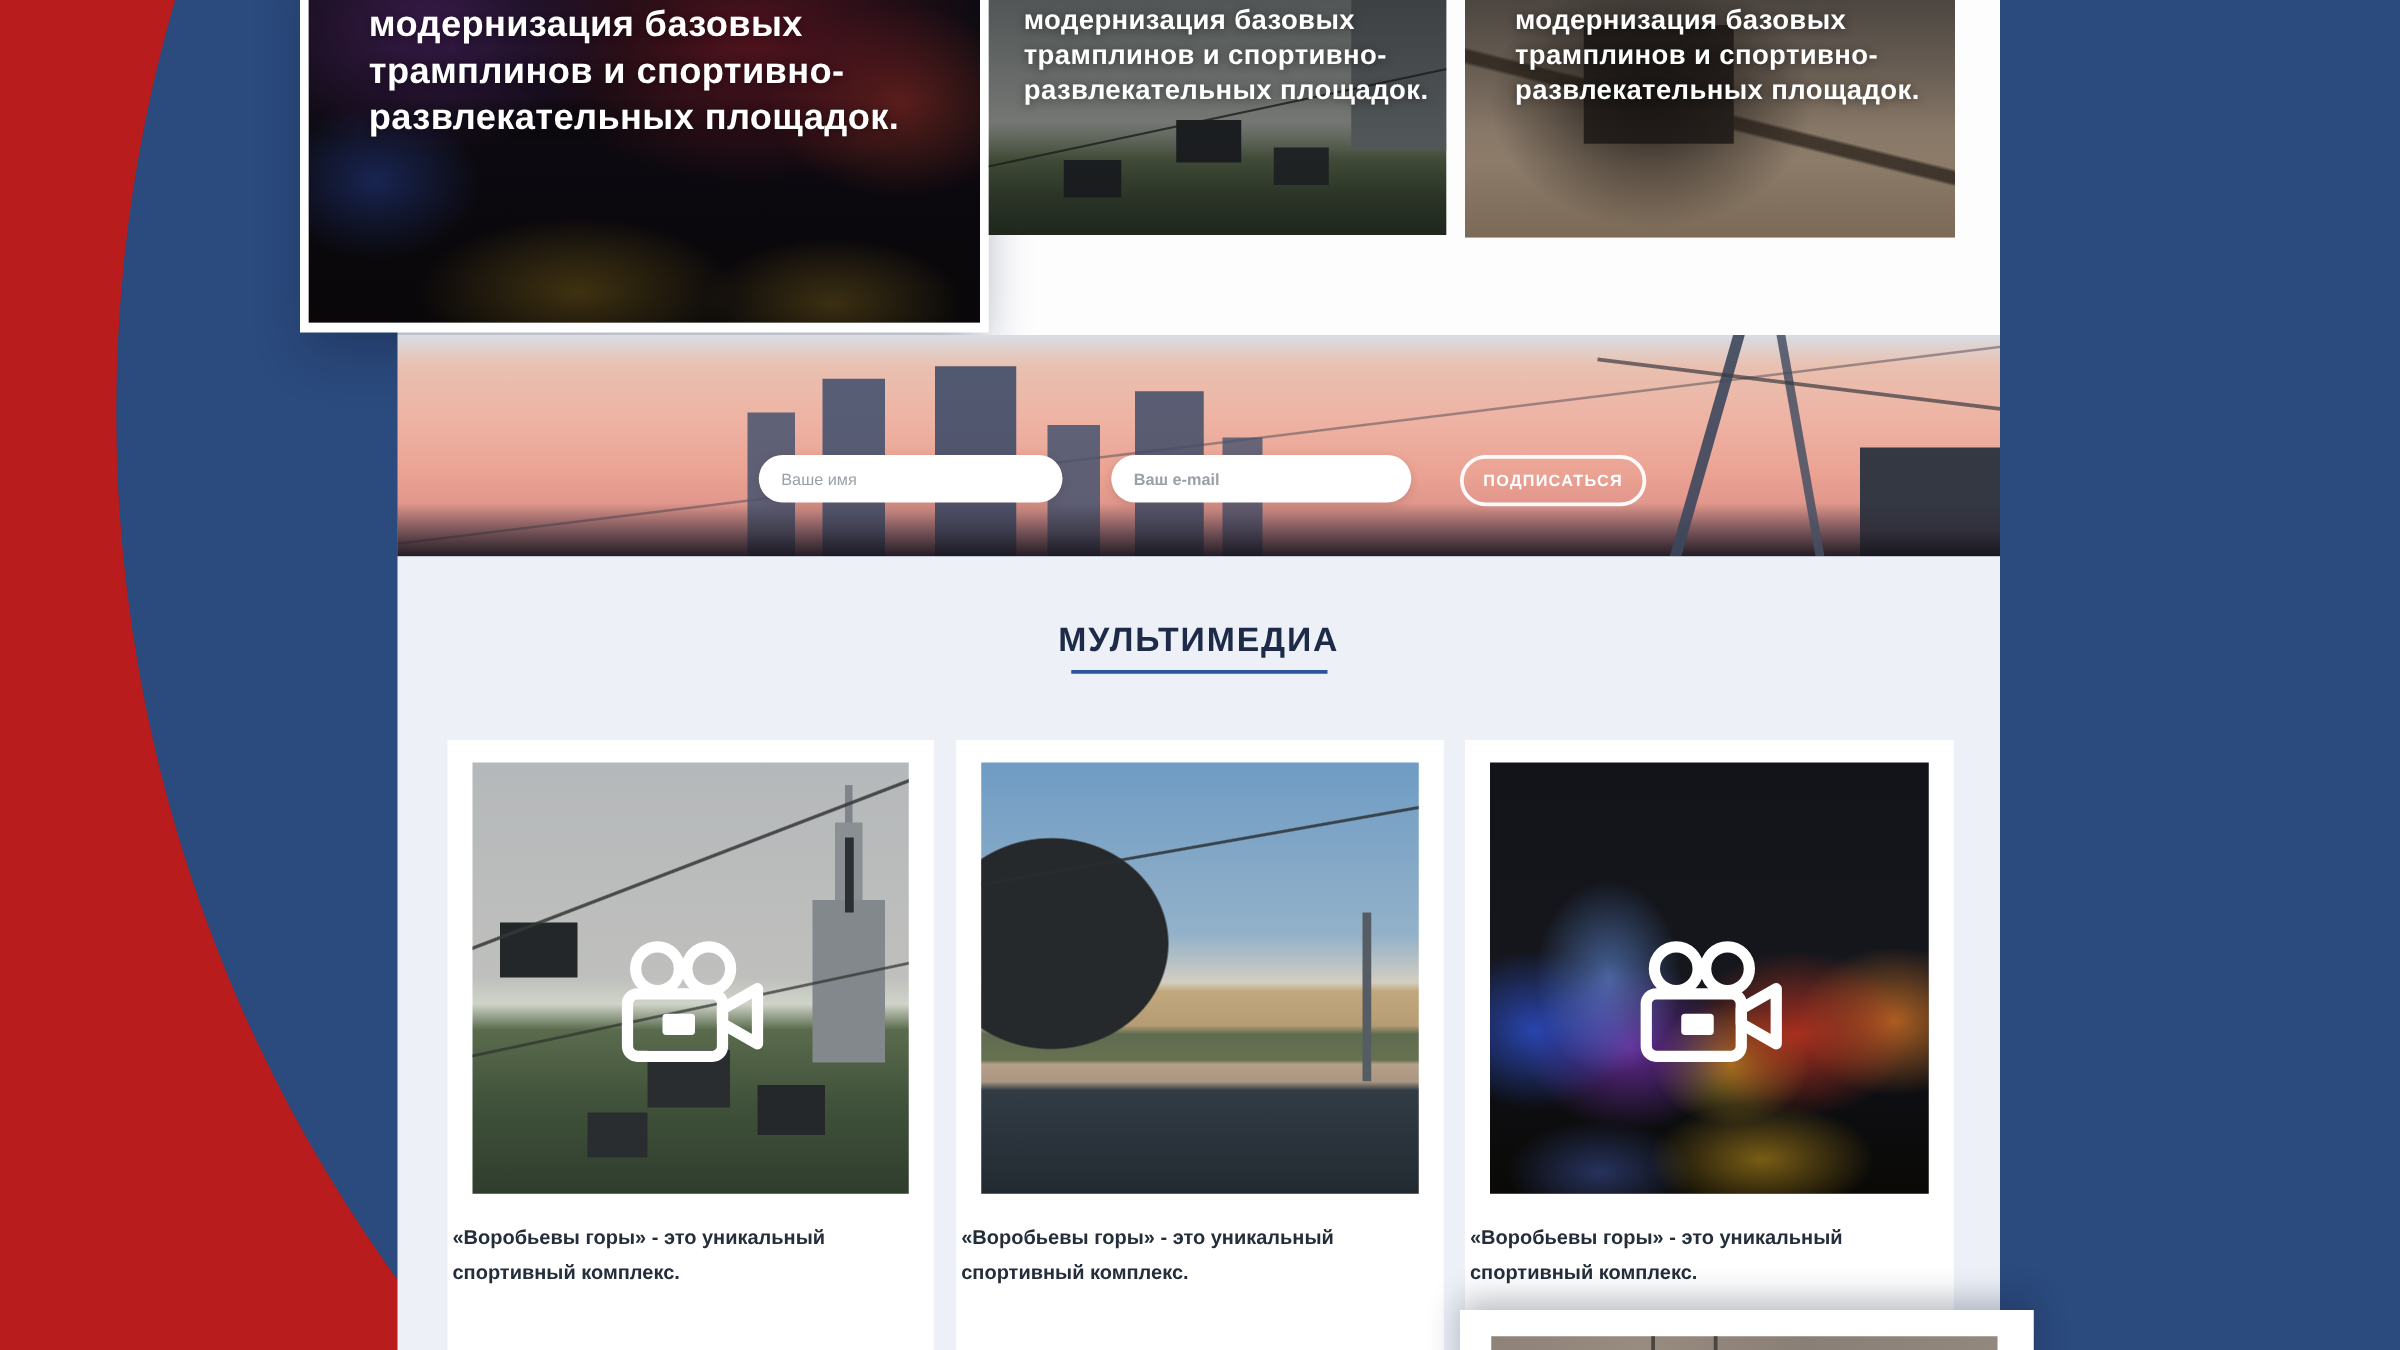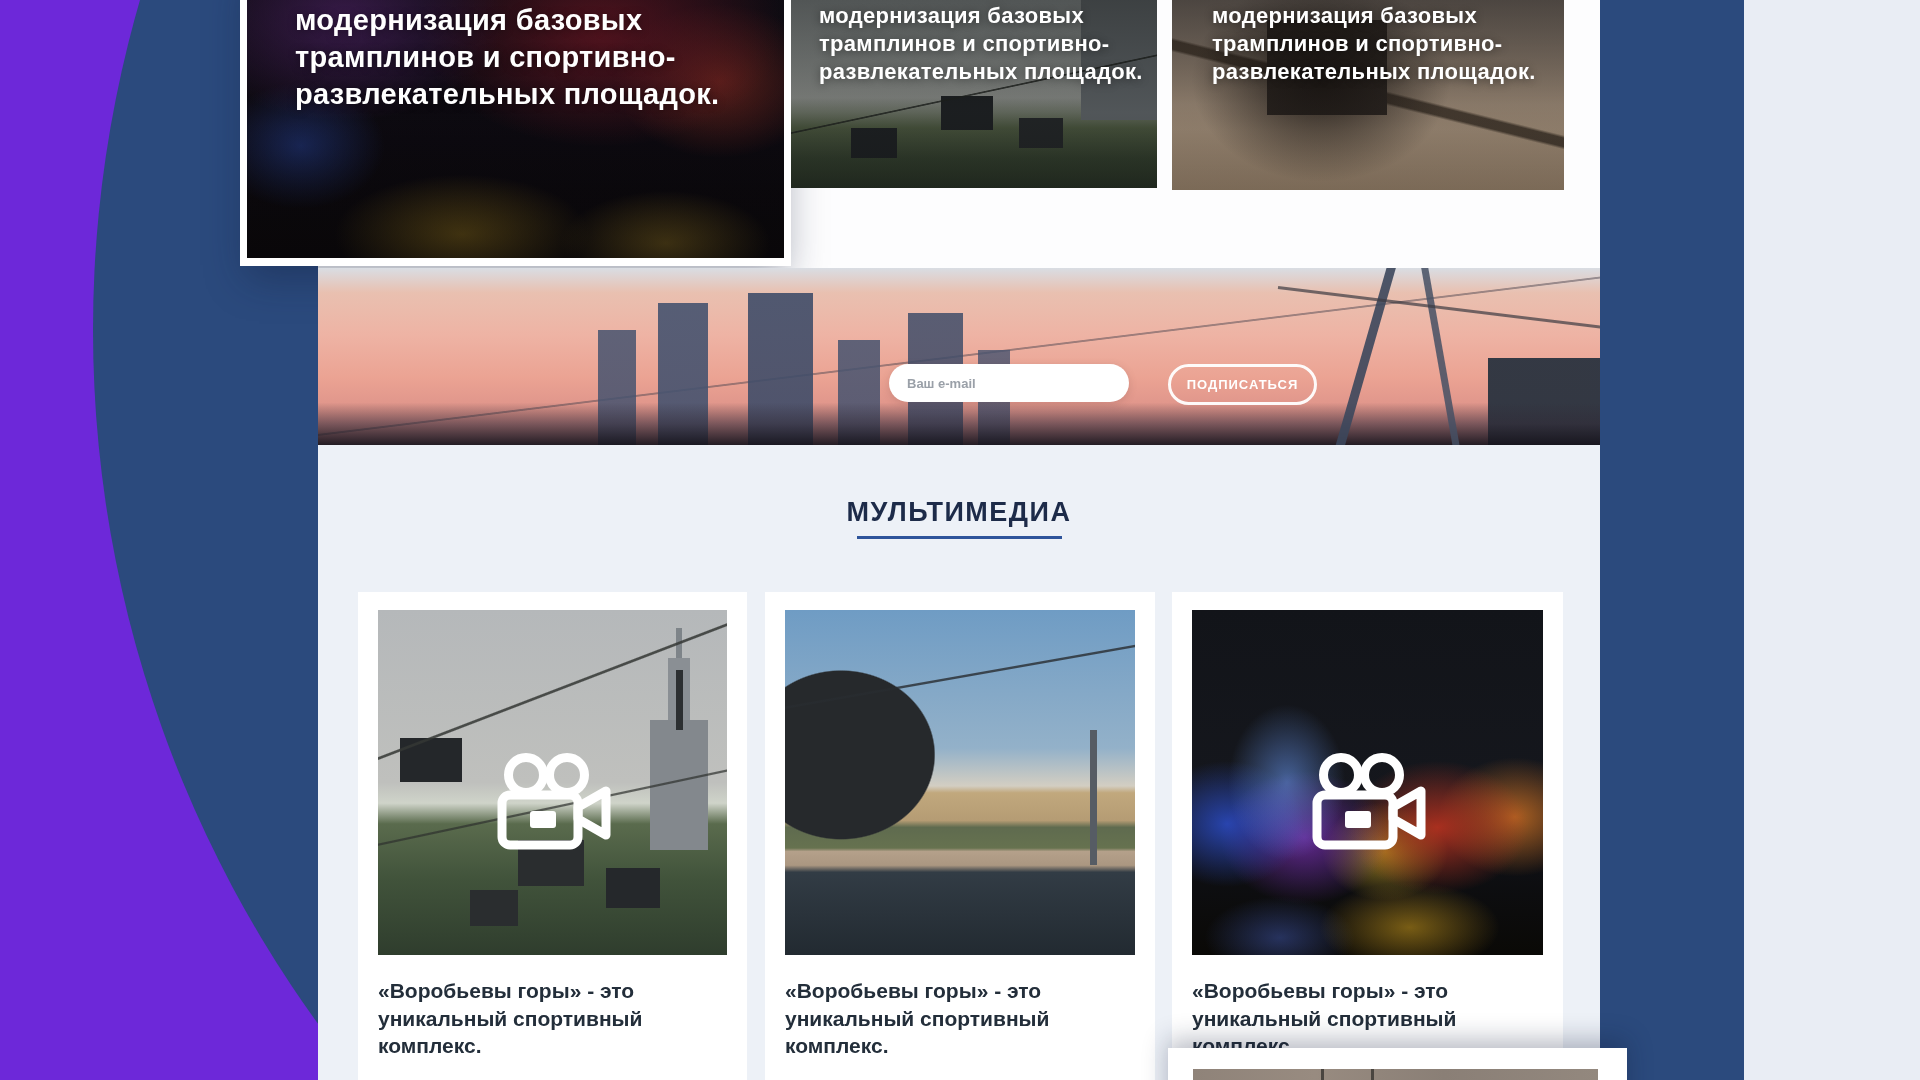--- a/index.html
+++ b/index.html
@@ -1,17 +1,17 @@
 <!DOCTYPE html>
 <html><head>
 <meta charset="utf-8">
 <style>
   html,body{margin:0;padding:0;background:#e9edf4;}
-  #canvas{position:relative;width:1744px;height:1080px;overflow:hidden;
-          font-family:"Liberation Sans","DejaVu Sans",sans-serif;background:#6d28d9;}
+  #canvas{position:relative;width:1920px;height:1080px;overflow:hidden;
+          font-family:"Liberation Sans","DejaVu Sans",sans-serif;background:#b91c1c;}
 
   
   .navy-circle{position:absolute;left:93px;top:-852px;width:2364px;height:2364px;
                border-radius:50%;background:#2b4a7d;}
 
   
   .top-band{position:absolute;left:318px;top:0;width:1282px;height:268px;background:#fdfdfe;}
 
   
   .news-card-featured{position:absolute;left:240px;top:-44px;width:551px;height:310px;
@@ -117,22 +117,22 @@
   .mm-card.c3 .mm-photo{background:
         radial-gradient(90px 120px at 27% 50%,rgba(110,160,255,.55) 0%,rgba(110,160,255,0) 65%),
         radial-gradient(110px 90px at 10% 62%,rgba(45,80,210,.8) 0%,rgba(45,80,210,0) 70%),
         radial-gradient(120px 95px at 32% 66%,rgba(125,48,185,.75) 0%,rgba(125,48,185,0) 70%),
         radial-gradient(130px 95px at 70% 63%,rgba(195,52,32,.85) 0%,rgba(195,52,32,0) 70%),
         radial-gradient(110px 85px at 92% 60%,rgba(210,115,35,.8) 0%,rgba(210,115,35,0) 70%),
         radial-gradient(90px 70px at 55% 70%,rgba(215,175,35,.7) 0%,rgba(215,175,35,0) 70%),
         radial-gradient(120px 60px at 62% 92%,rgba(210,160,30,.55) 0%,rgba(210,160,30,0) 75%),
         radial-gradient(100px 55px at 25% 95%,rgba(80,110,220,.4) 0%,rgba(80,110,220,0) 75%),
         linear-gradient(180deg,#121419 0%,#15171d 55%,#0e0f13 75%,#0a0906 100%);}
-  .mm-caption{position:absolute;left:20px;top:385px;width:345px;
-      color:#232e3a;font-size:21px;font-weight:700;line-height:27.5px;}
+  .mm-caption{position:absolute;left:4px;top:385px;width:345px;
+      color:#232e3a;font-size:16px;font-weight:700;line-height:27.5px;}
   .video-icon{position:absolute;left:50%;top:190px;transform:translate(-50%,-50%);}
 
   
   .popup{position:absolute;left:1168px;top:1048px;width:459px;height:80px;background:#fff;
          box-shadow:0 -8px 26px rgba(15,25,55,.3);}
   .popup-strip{position:absolute;left:25px;top:21px;width:405px;height:59px;
       background:
         linear-gradient(#4a4540,#4a4540) 128px 0/3px 59px no-repeat,
         linear-gradient(#4a4540,#4a4540) 178px 0/3px 59px no-repeat,
         linear-gradient(90deg,#8f8379 0%,#988b80 30%,#8a7f76 62%,#93887e 100%);}
@@ -158,20 +158,21 @@
   <div class="news-card three">
     <div class="news-text">модернизация базовых трамплинов и спортивно-развлекательных площадок.</div>
   </div>
 
   <div class="banner">
     <div class="pylon-a"></div>
     <div class="pylon-b"></div>
     <div class="cable c1"></div>
 
   </div>
+  <input class="field-name" type="text" placeholder="Ваше имя" style="">
   <input class="field-mail" type="text" placeholder="Ваш e-mail" style="">
   <button class="subscribe-btn">ПОДПИСАТЬСЯ</button>
 
   <div class="mm-section">
     <div class="mm-heading">МУЛЬТИМЕДИА</div>
     <div class="mm-underline"></div>
 
     <div class="mm-card c1">
       <div class="mm-photo">
         <svg class="video-icon" width="126" height="102" viewBox="0 0 126 102" fill="none">

